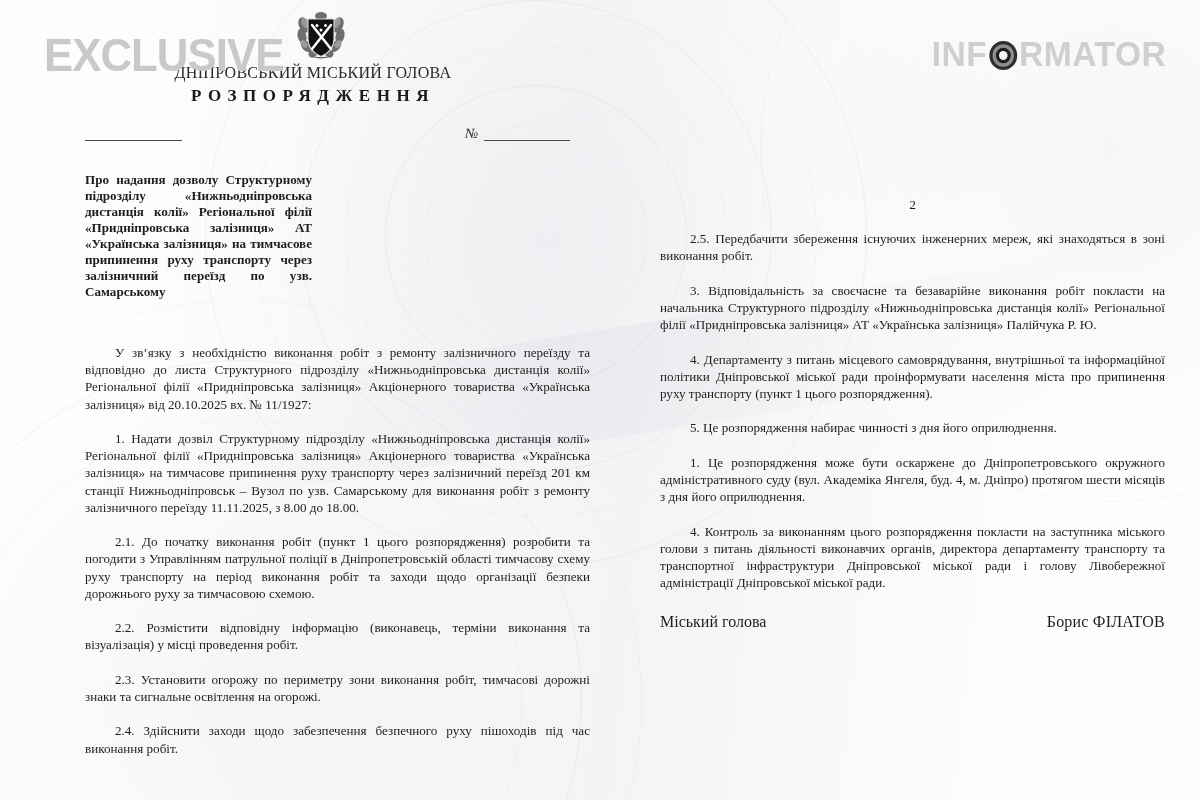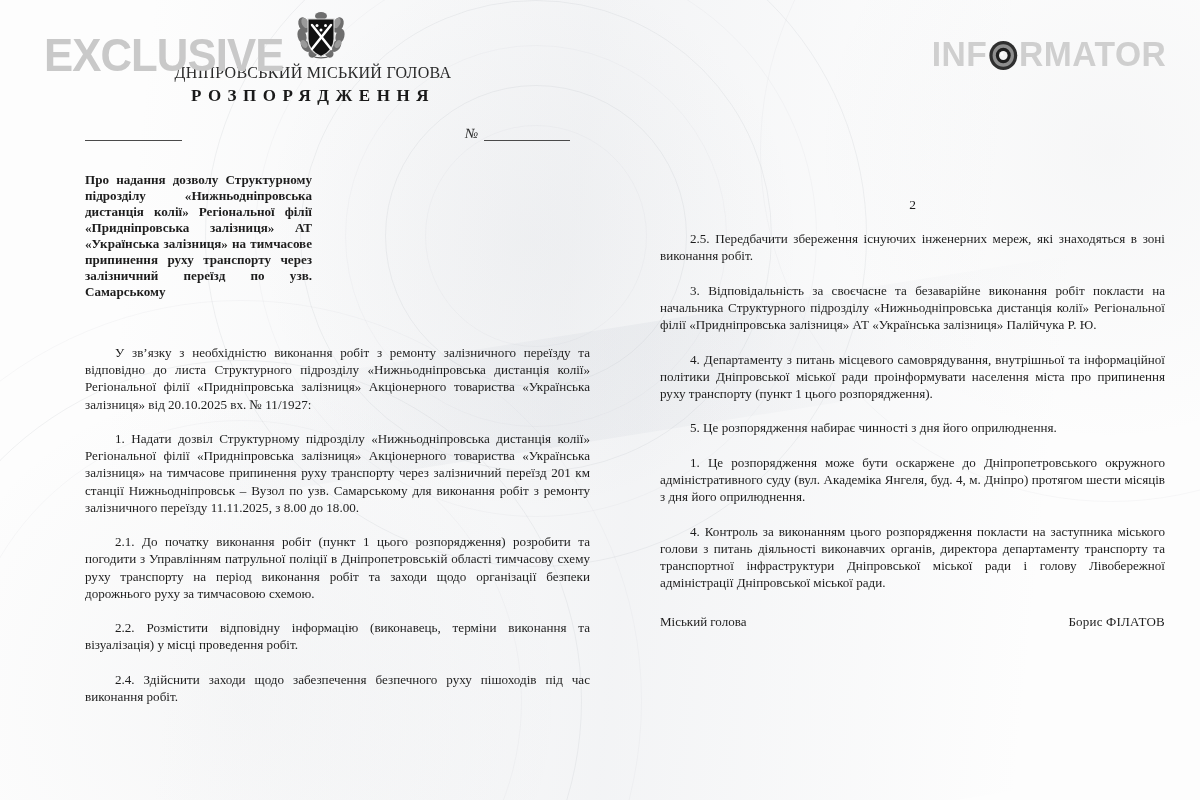--- a/index.html
+++ b/index.html
@@ -173,21 +173,21 @@
     margin: 0 0 17.2px 0;
     text-indent: 30px;
   }
 
   
   .sign-row {
     display: flex;
     justify-content: space-between;
     align-items: baseline;
     margin-top: 22px;
-    font-size: 13px;
+    font-size: 16px;
   }
   .sign-name { letter-spacing: 0.2px; }
 </style>
 </head>
 <body>
 
 <div id="page">
 
   <div class="bg-rings">
     <div class="ring fill" style="left:150px; top:-140px; width:760px; height:760px;"></div>
@@ -272,20 +272,21 @@
     <div class="blank-line blank-no"></div>
   </div>
 
   <div class="col col-left">
     <div class="preamble">Про надання дозволу Структурному підрозділу «Нижньодніпровська дистанція колії» Регіональної філії «Придніпровська залізниця» АТ «Українська залізниця» на тимчасове припинення руху транспорту через залізничний переїзд по узв. Самарському</div>
 
     <p class="para">У зв’язку з необхідністю виконання робіт з ремонту залізничного переїзду та відповідно до листа Структурного підрозділу «Нижньодніпровська дистанція колії» Регіональної філії «Придніпровська залізниця» Акціонерного товариства «Українська залізниця» від 20.10.2025 вх. № 11/1927:</p>
     <p class="para">1. Надати дозвіл Структурному підрозділу «Нижньодніпровська дистанція колії» Регіональної філії «Придніпровська залізниця» Акціонерного товариства «Українська залізниця» на тимчасове припинення руху транспорту через залізничний переїзд 201 км станції Нижньодніпровськ – Вузол по узв. Самарському для виконання робіт з ремонту залізничного переїзду 11.11.2025, з 8.00 до 18.00.</p>
     <p class="para">2.1. До початку виконання робіт (пункт 1 цього розпорядження) розробити та погодити з Управлінням патрульної поліції в Дніпропетровській області тимчасову схему руху транспорту на період виконання робіт та заходи щодо організації безпеки дорожнього руху за тимчасовою схемою.</p>
     <p class="para">2.2. Розмістити відповідну інформацію (виконавець, терміни виконання та візуалізація) у місці проведення робіт.</p>
+    <p class="para">2.3. Установити огорожу по периметру зони виконання робіт, тимчасові дорожні знаки та сигнальне освітлення на огорожі.</p>
     <p class="para">2.4. Здійснити заходи щодо забезпечення безпечного руху пішоходів під час виконання робіт.</p>
   </div>
 
   <div class="col col-right">
     <div class="page-num">2</div>
 
     <p class="para">2.5. Передбачити збереження існуючих інженерних мереж, які знаходяться в зоні виконання робіт.</p>
     <p class="para">3. Відповідальність за своєчасне та безаварійне виконання робіт покласти на начальника Структурного підрозділу «Нижньодніпровська дистанція колії» Регіональної філії «Придніпровська залізниця» АТ «Українська залізниця» Палійчука Р. Ю.</p>
     <p class="para">4. Департаменту з питань місцевого самоврядування, внутрішньої та інформаційної політики Дніпровської міської ради проінформувати населення міста про припинення руху транспорту (пункт 1 цього розпорядження).</p>
     <p class="para">5. Це розпорядження набирає чинності з дня його оприлюднення.</p>

